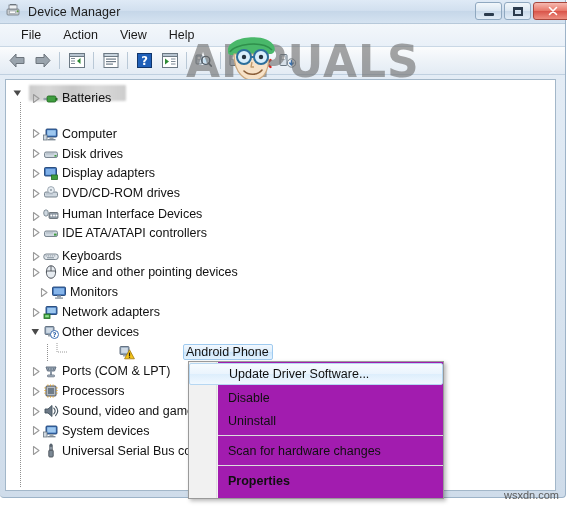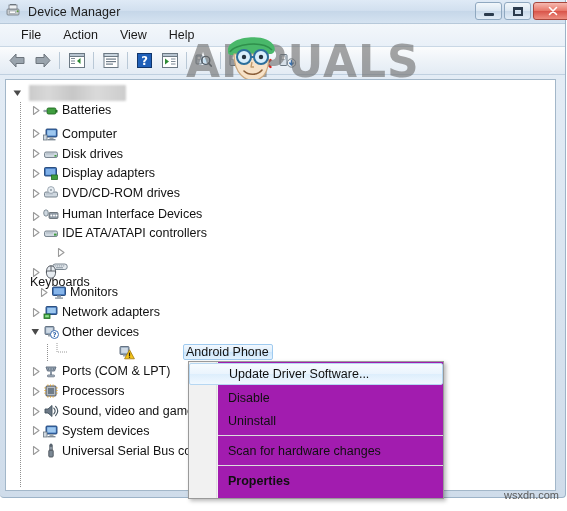--- a/index.html
+++ b/index.html
@@ -453,21 +453,21 @@
           <path d="M1.5 3.5 L9 3.5 L5.5 9 Z" fill="#4a4a4a"></path>
         </svg>
       </span>
       <span class="blur-name"></span>
     </div>
 
     <div class="dotline" style="left:14px; top:22px; height:385px;"></div>
     <div class="dotline" style="left:41px; top:264px; height:17px;"></div>
 
     <div id="tree-rows">
-        <div class="tree-row" style="left: 22px; top: 21px;">
+        <div class="tree-row" style="left: 22px; top: 9px;">
           <span class="twisty">
             <svg xmlns="http://www.w3.org/2000/svg" width="11" height="11" viewBox="0 0 11 11">
               <path d="M3.5 1.5 L9 5.5 L3.5 9.5 Z" fill="none" stroke="#9a9a9a" stroke-width="1.1" stroke-linejoin="round"></path>
             </svg>
           </span>
           <span class="tico" style="position: relative;">
             <svg xmlns="http://www.w3.org/2000/svg" width="16" height="16" viewBox="0 0 16 16">
               <rect x="4" y="6" width="9" height="6" rx="1.5" fill="#3f9d3f" stroke="#236b23" stroke-width="0.9"></rect>
               <rect x="12.5" y="8" width="2" height="2.5" fill="#236b23"></rect>
               <path d="M4 9 L1.5 9" stroke="#6b7883" stroke-width="1.4"></path>
@@ -564,21 +564,21 @@
           </span>
           <span class="tico" style="position: relative;">
             <svg xmlns="http://www.w3.org/2000/svg" width="16" height="16" viewBox="0 0 16 16">
               <rect x="1.5" y="6" width="13" height="5.5" rx="1.6" fill="#cfd8e0" stroke="#6b7883" stroke-width="0.9"></rect>
               <rect x="3" y="7.4" width="7" height="1" fill="#aeb8c2"></rect>
               <rect x="11" y="8.6" width="2.6" height="2" fill="#3f9d3f"></rect>
             </svg>
           </span>
           <span class="tlabel">IDE ATA/ATAPI controllers</span>
         </div>
-        <div class="tree-row" style="left: 22px; top: 167px; flex-direction: column;">
+        <div class="tree-row" style="left: 22px; top: 167px;">
           <span class="twisty">
             <svg xmlns="http://www.w3.org/2000/svg" width="11" height="11" viewBox="0 0 11 11">
               <path d="M3.5 1.5 L9 5.5 L3.5 9.5 Z" fill="none" stroke="#9a9a9a" stroke-width="1.1" stroke-linejoin="round"></path>
             </svg>
           </span>
           <span class="tico" style="position: relative;">
             <svg xmlns="http://www.w3.org/2000/svg" width="16" height="16" viewBox="0 0 16 16">
               <rect x="0.8" y="6" width="14.4" height="5.5" rx="2.4" fill="#e3e8ed" stroke="#6b7883" stroke-width="0.9"></rect>
               <rect x="2.5" y="7.4" width="1.4" height="1" fill="#8c98a3"></rect>
               <rect x="4.6" y="7.4" width="1.4" height="1" fill="#8c98a3"></rect>
@@ -596,20 +596,21 @@
               <path d="M3.5 1.5 L9 5.5 L3.5 9.5 Z" fill="none" stroke="#9a9a9a" stroke-width="1.1" stroke-linejoin="round"></path>
             </svg>
           </span>
           <span class="tico" style="position: relative;">
             <svg xmlns="http://www.w3.org/2000/svg" width="16" height="16" viewBox="0 0 16 16">
               <path d="M8 1.8 C11 1.8 12.6 4.5 12.6 8 C12.6 11.8 10.8 14.2 8 14.2 C5.2 14.2 3.4 11.8 3.4 8 C3.4 4.5 5 1.8 8 1.8 Z" fill="#e7ecf1" stroke="#4a5058" stroke-width="1"></path>
               <path d="M8 2 L8 7" stroke="#4a5058" stroke-width="0.9"></path>
               <path d="M3.6 7 L12.4 7" stroke="#4a5058" stroke-width="0.9"></path>
             </svg>
           </span>
+          <span class="tlabel">Mice and other pointing devices</span>
         </div>
         <div class="tree-row" style="left: 30px; top: 203.2px;">
           <span class="twisty">
             <svg xmlns="http://www.w3.org/2000/svg" width="11" height="11" viewBox="0 0 11 11">
               <path d="M3.5 1.5 L9 5.5 L3.5 9.5 Z" fill="none" stroke="#9a9a9a" stroke-width="1.1" stroke-linejoin="round"></path>
             </svg>
           </span>
           <span class="tico" style="position: relative;">
             <svg xmlns="http://www.w3.org/2000/svg" width="16" height="16" viewBox="0 0 16 16">
               <rect x="1.5" y="3" width="13" height="8.5" rx="1" fill="#3c6fb4" stroke="#1f4375" stroke-width="0.9"></rect>

